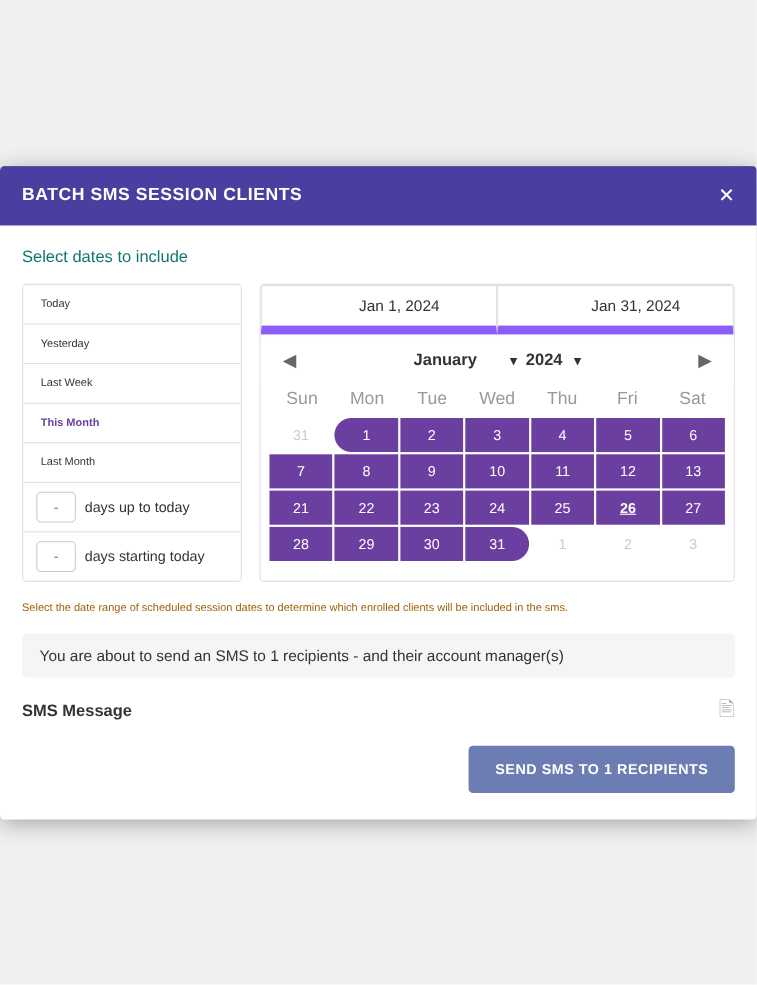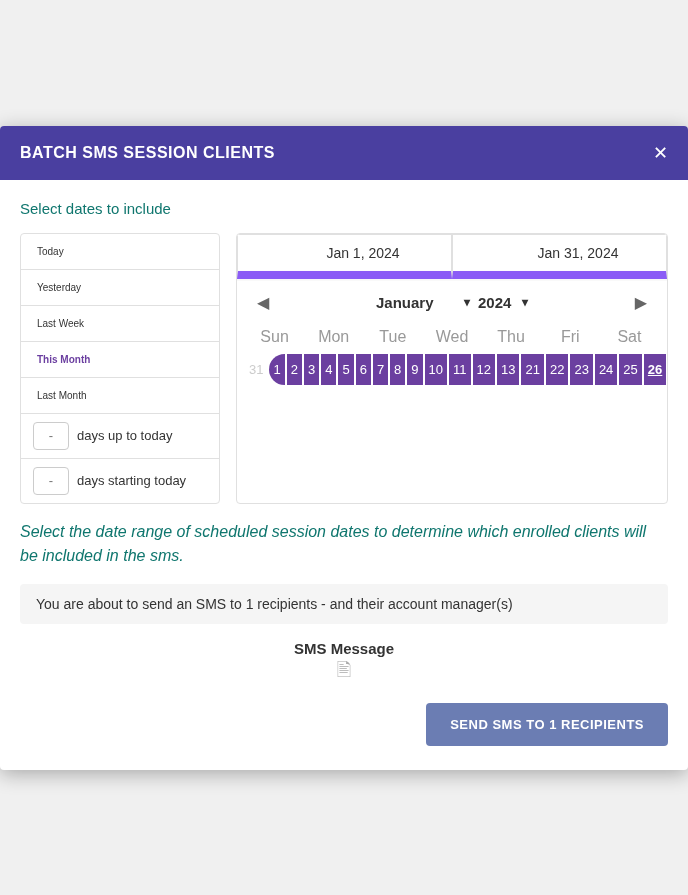--- a/index.html
+++ b/index.html
@@ -175,20 +175,21 @@
       text-align: center;
       margin-bottom: 4px;
     }
     .day-header {
       font-size: 16px;
       color: #999;
       padding: 4px 0;
     }
     .calendar-weeks {
       display: flex;
+      flex-direction: column;
       gap: 2px;
     }
     .calendar-week {
       display: grid;
       grid-template-columns: repeat(7, 1fr);
       gap: 2px;
     }
     .cal-day {
       text-align: center;
       padding: 8px 4px;
@@ -208,43 +209,41 @@
       border-radius: 0 20px 20px 0;
     }
     .cal-day.faded {
       color: #ccc;
     }
     .cal-day.today-underline {
       text-decoration: underline;
       font-weight: bold;
     }
     .info-text {
-      font-size: 16px;
-      color: #0f766e;
+      font-size: 10px;
+      color: #a16207;
       margin: 16px 0;
       line-height: 1.5;
-      font-style: italic;
     }
     .sms-info-box {
       background: #f5f5f5;
       border-radius: 4px;
       padding: 12px 16px;
       font-size: 14px;
       color: #333;
       margin-bottom: 16px;
     }
     .sms-message-section {
       margin-bottom: 16px;
     }
     .sms-message-label-row {
       display: flex;
       justify-content: space-between;
       align-items: center;
       margin-bottom: 8px;
-      flex-direction: column;
     }
     .sms-message-label {
       font-size: 15px;
       font-weight: bold;
       color: #333;
     }
     .doc-icon {
       color: #aaa;
       font-size: 18px;
     }

